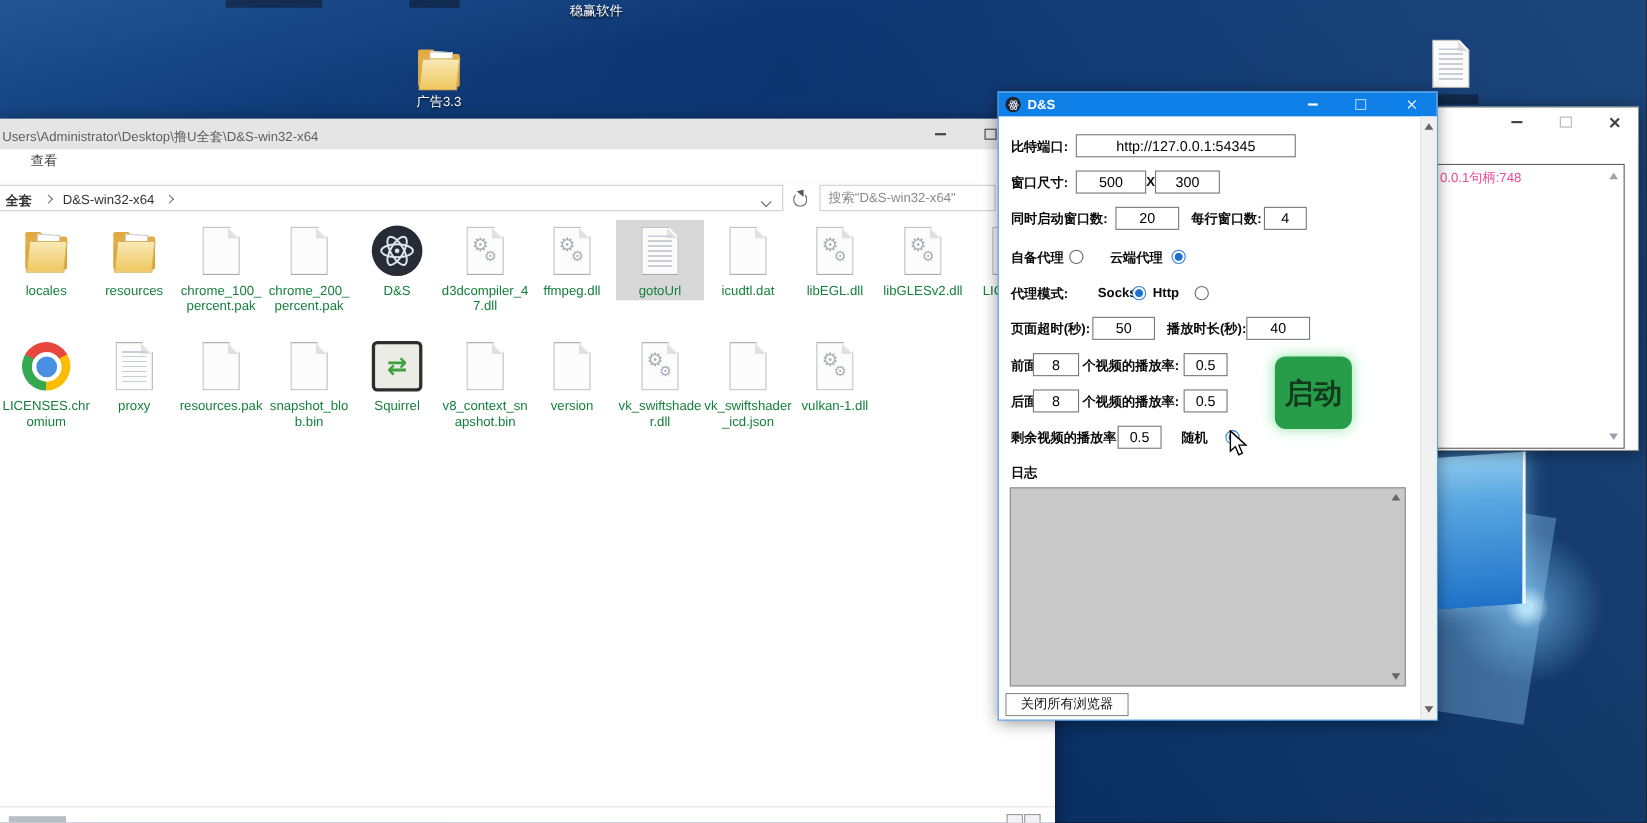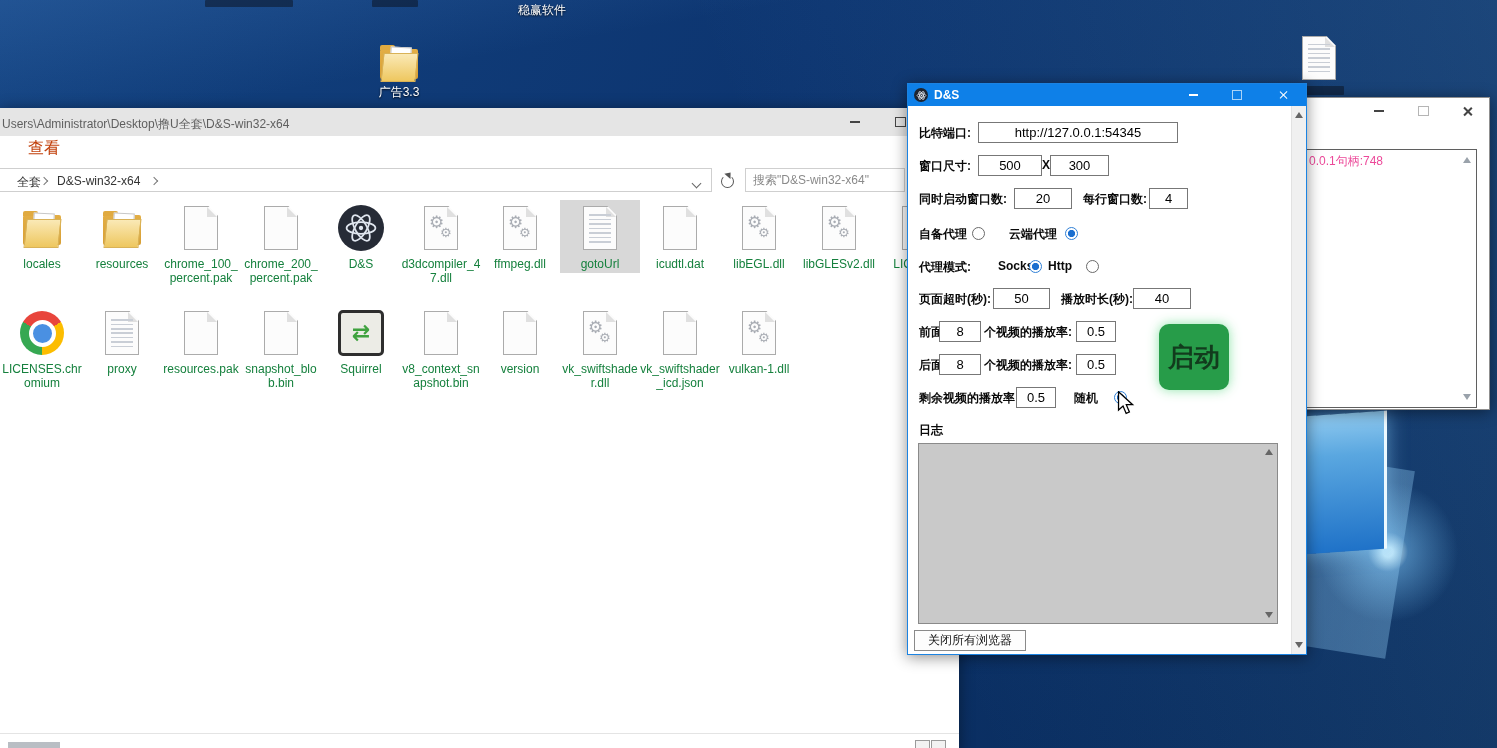--- a/index.html
+++ b/index.html
@@ -42,21 +42,21 @@
   .glyph-max{width:9px;height:8px;border:1px solid #444;}
   .glyph-close{position:relative;width:11px;height:11px;}
   .glyph-close::before,.glyph-close::after{content:"";position:absolute;left:5px;top:0;width:1.5px;height:11px;background:#444;}
   .glyph-close::before{transform:rotate(45deg);}
   .glyph-close::after{transform:rotate(-45deg);}
   
   .explorer{left:0px;top:108px;width:959px;height:645px;z-index:1;}
   .exp-title{position:absolute;left:0;top:0;right:0;height:28px;background:#e5e5e5;}
   .exp-title-text{position:absolute;left:2px;top:8px;font-size:12px;color:#5f5f5f;white-space:nowrap;}
   .exp-ribbon{position:absolute;left:0;top:28px;right:0;height:30px;background:#fff;border-bottom:1px solid #e8e8e8;}
-  .exp-tab{position:absolute;left:28px;top:2px;font-size:16px;color:#c2410c;}
+  .exp-tab{position:absolute;left:28px;top:2px;font-size:12px;color:#404040;}
   .addr-row{position:absolute;left:0;top:58px;right:0;height:30px;background:#fff;}
   .addr-box{position:absolute;left:-2px;top:2px;width:714px;height:24px;border:1px solid #cfcfcf;background:#fff;box-sizing:border-box;}
   .crumb{position:absolute;top:5px;font-size:12px;color:#333;white-space:nowrap;}
   .crumb-sep{position:absolute;top:9px;width:5px;height:5px;border-top:1px solid #777;border-right:1px solid #777;transform:rotate(45deg);}
   .addr-chevron{position:absolute;left:694px;top:11px;width:6px;height:6px;border-right:1px solid #666;border-bottom:1px solid #666;transform:rotate(45deg);}
   .refresh-btn{position:absolute;left:716px;top:4px;width:22px;height:22px;}
   .refresh-ring{position:absolute;left:5px;top:5px;width:11px;height:11px;border:1.5px solid #555;border-radius:50%;border-top-color:transparent;}
   .refresh-tip{position:absolute;left:9px;top:2px;width:0;height:0;border-left:4px solid transparent;border-right:4px solid transparent;border-bottom:5px solid #555;transform:rotate(40deg);}
   .search-box{position:absolute;left:745px;top:2px;width:160px;height:24px;border:1px solid #cfcfcf;box-sizing:border-box;
     font-size:12px;color:#8a8a8a;display:flex;align-items:center;padding-left:7px;background:#fff;}
@@ -158,21 +158,21 @@
         </div>
       <div class="chrome-btn" style="left:914px;">
           <div class="glyph-close"></div>
         </div>
     </div>
     <div class="exp-ribbon">
       <div class="exp-tab">查看</div>
     </div>
     <div class="addr-row">
       <div class="addr-box">
-        <div class="crumb" style="left:18px;">全套</div>
+        <div class="crumb" style="left:6px;font-weight:bold;">全套</div>
         <div class="crumb-sep" style="left:42px;"></div>
         <div class="crumb" style="left:58px;">D&amp;S-win32-x64</div>
         <div class="crumb-sep" style="left:152px;"></div>
         <div class="addr-chevron"></div>
       </div>
       <div class="refresh-btn">
         <div class="refresh-ring"></div>
         <div class="refresh-tip"></div>
       </div>
       <div class="search-box">

